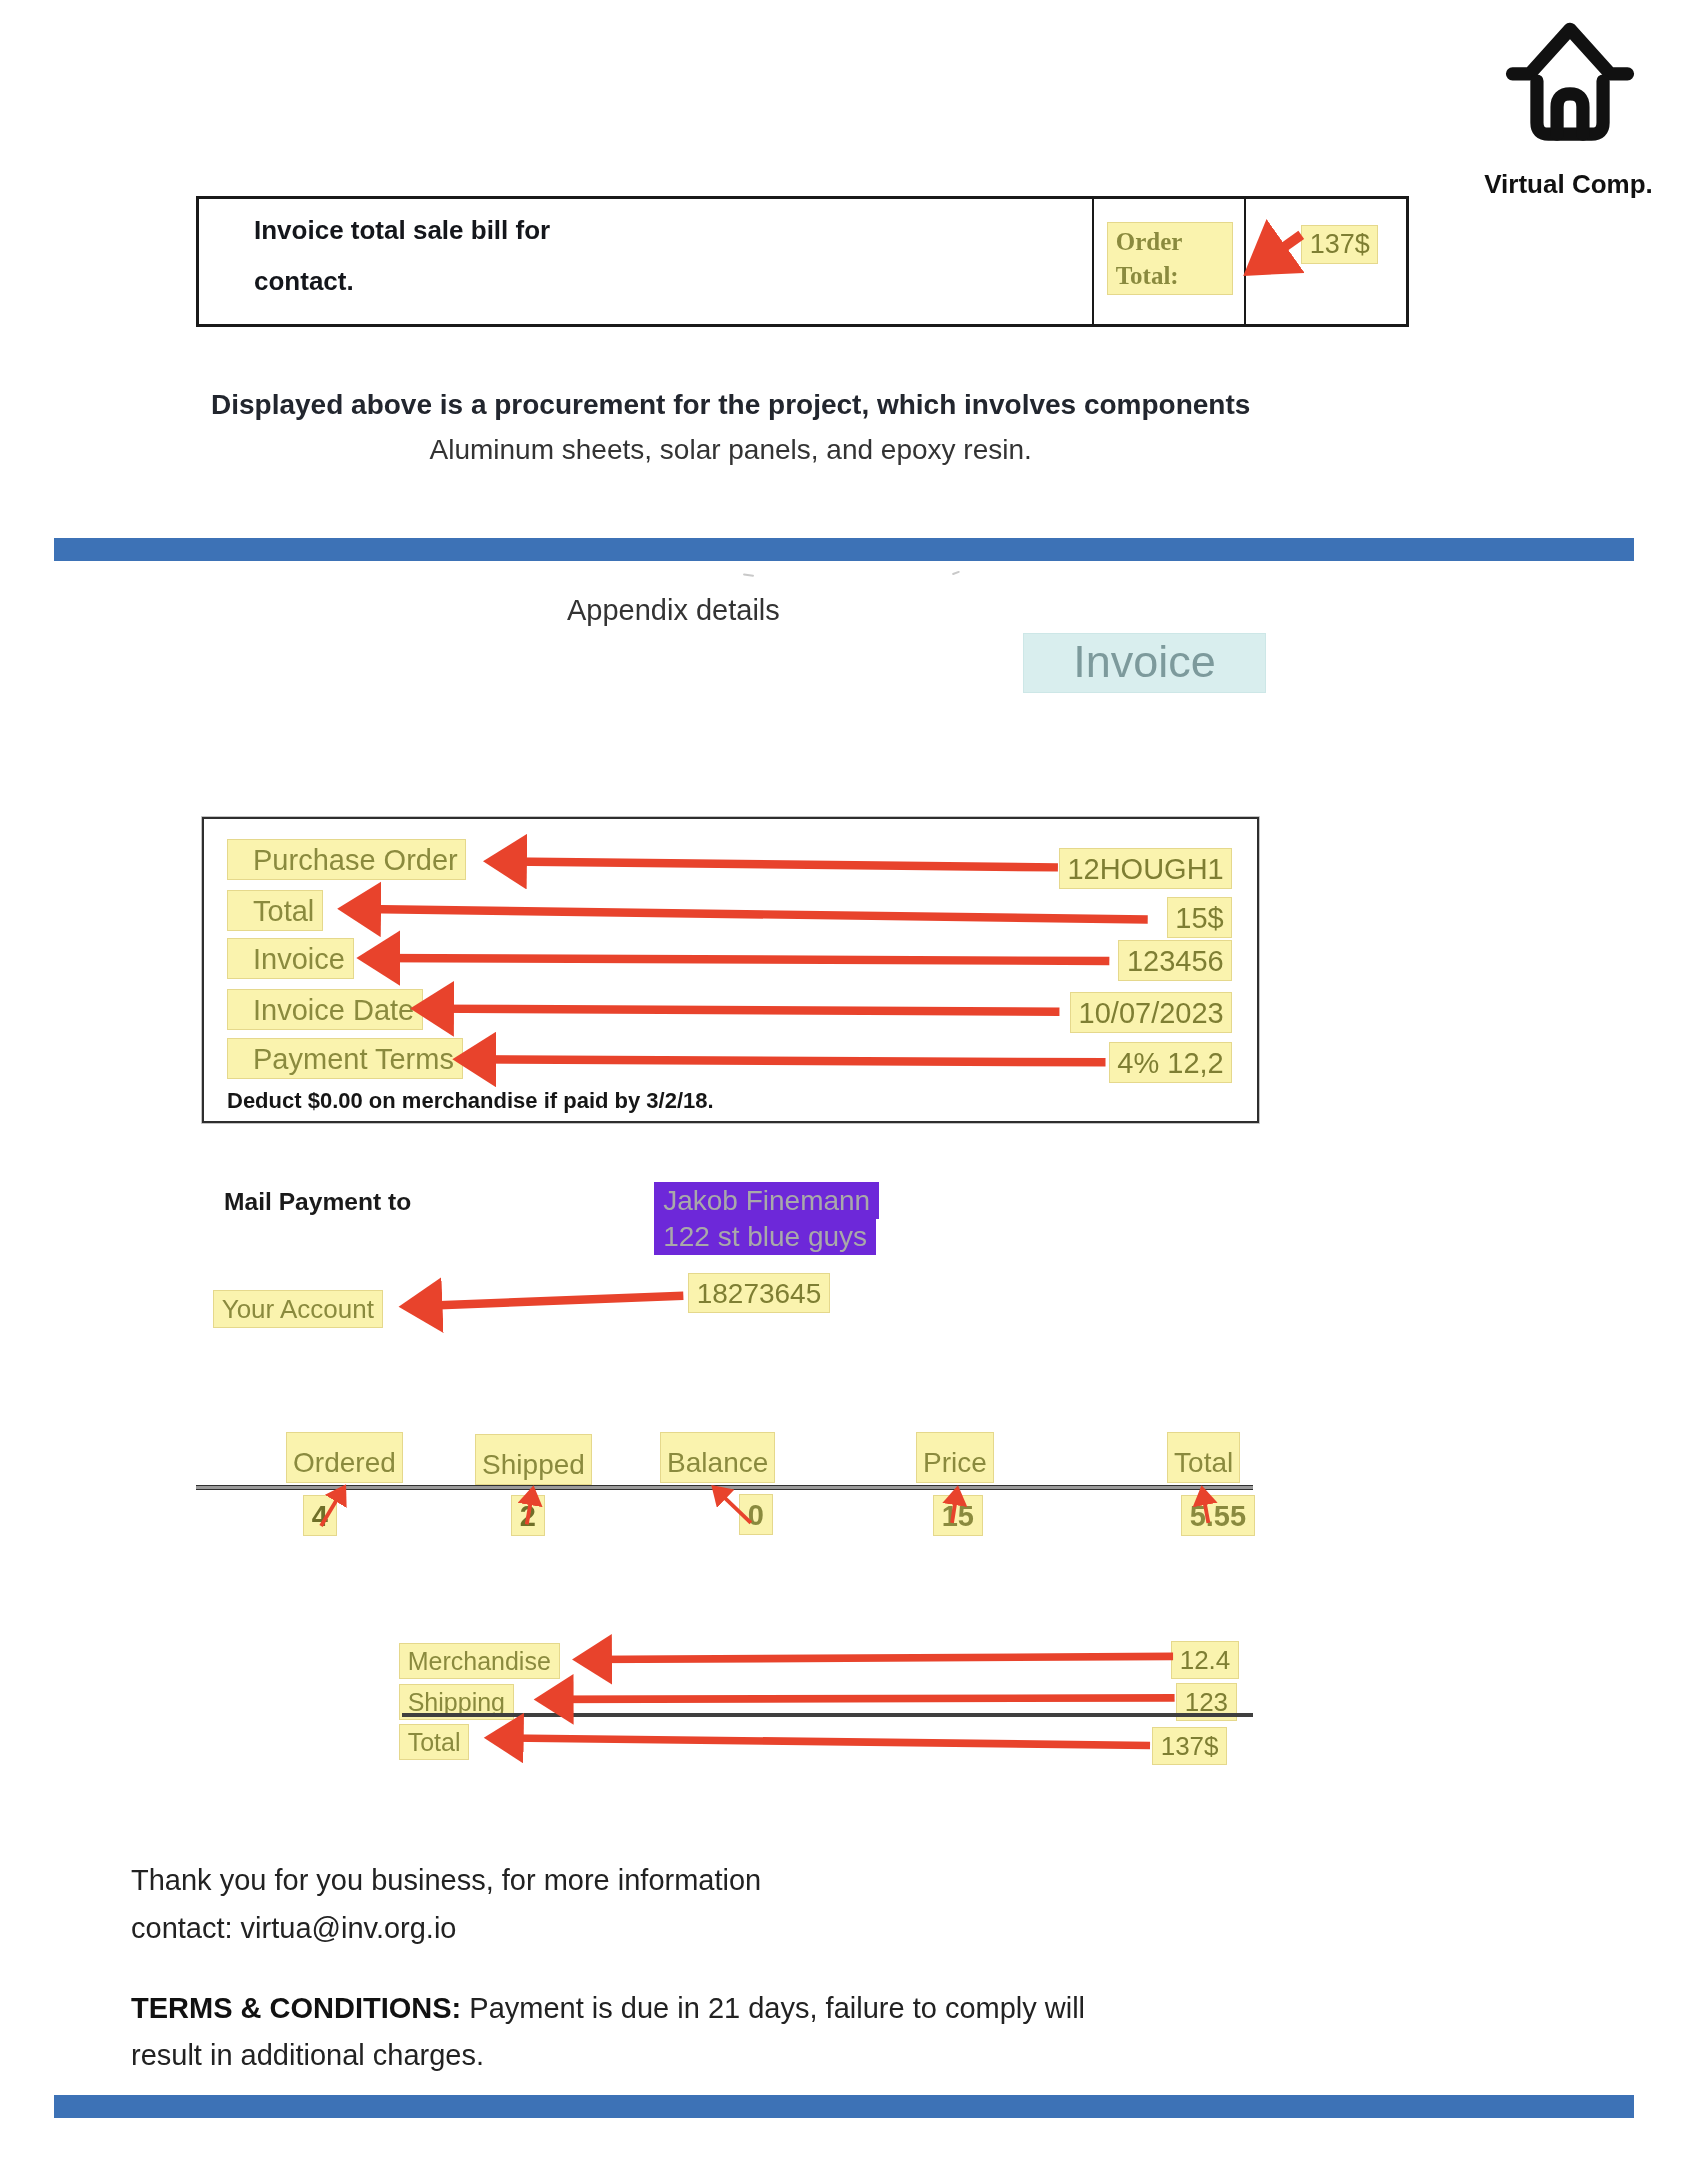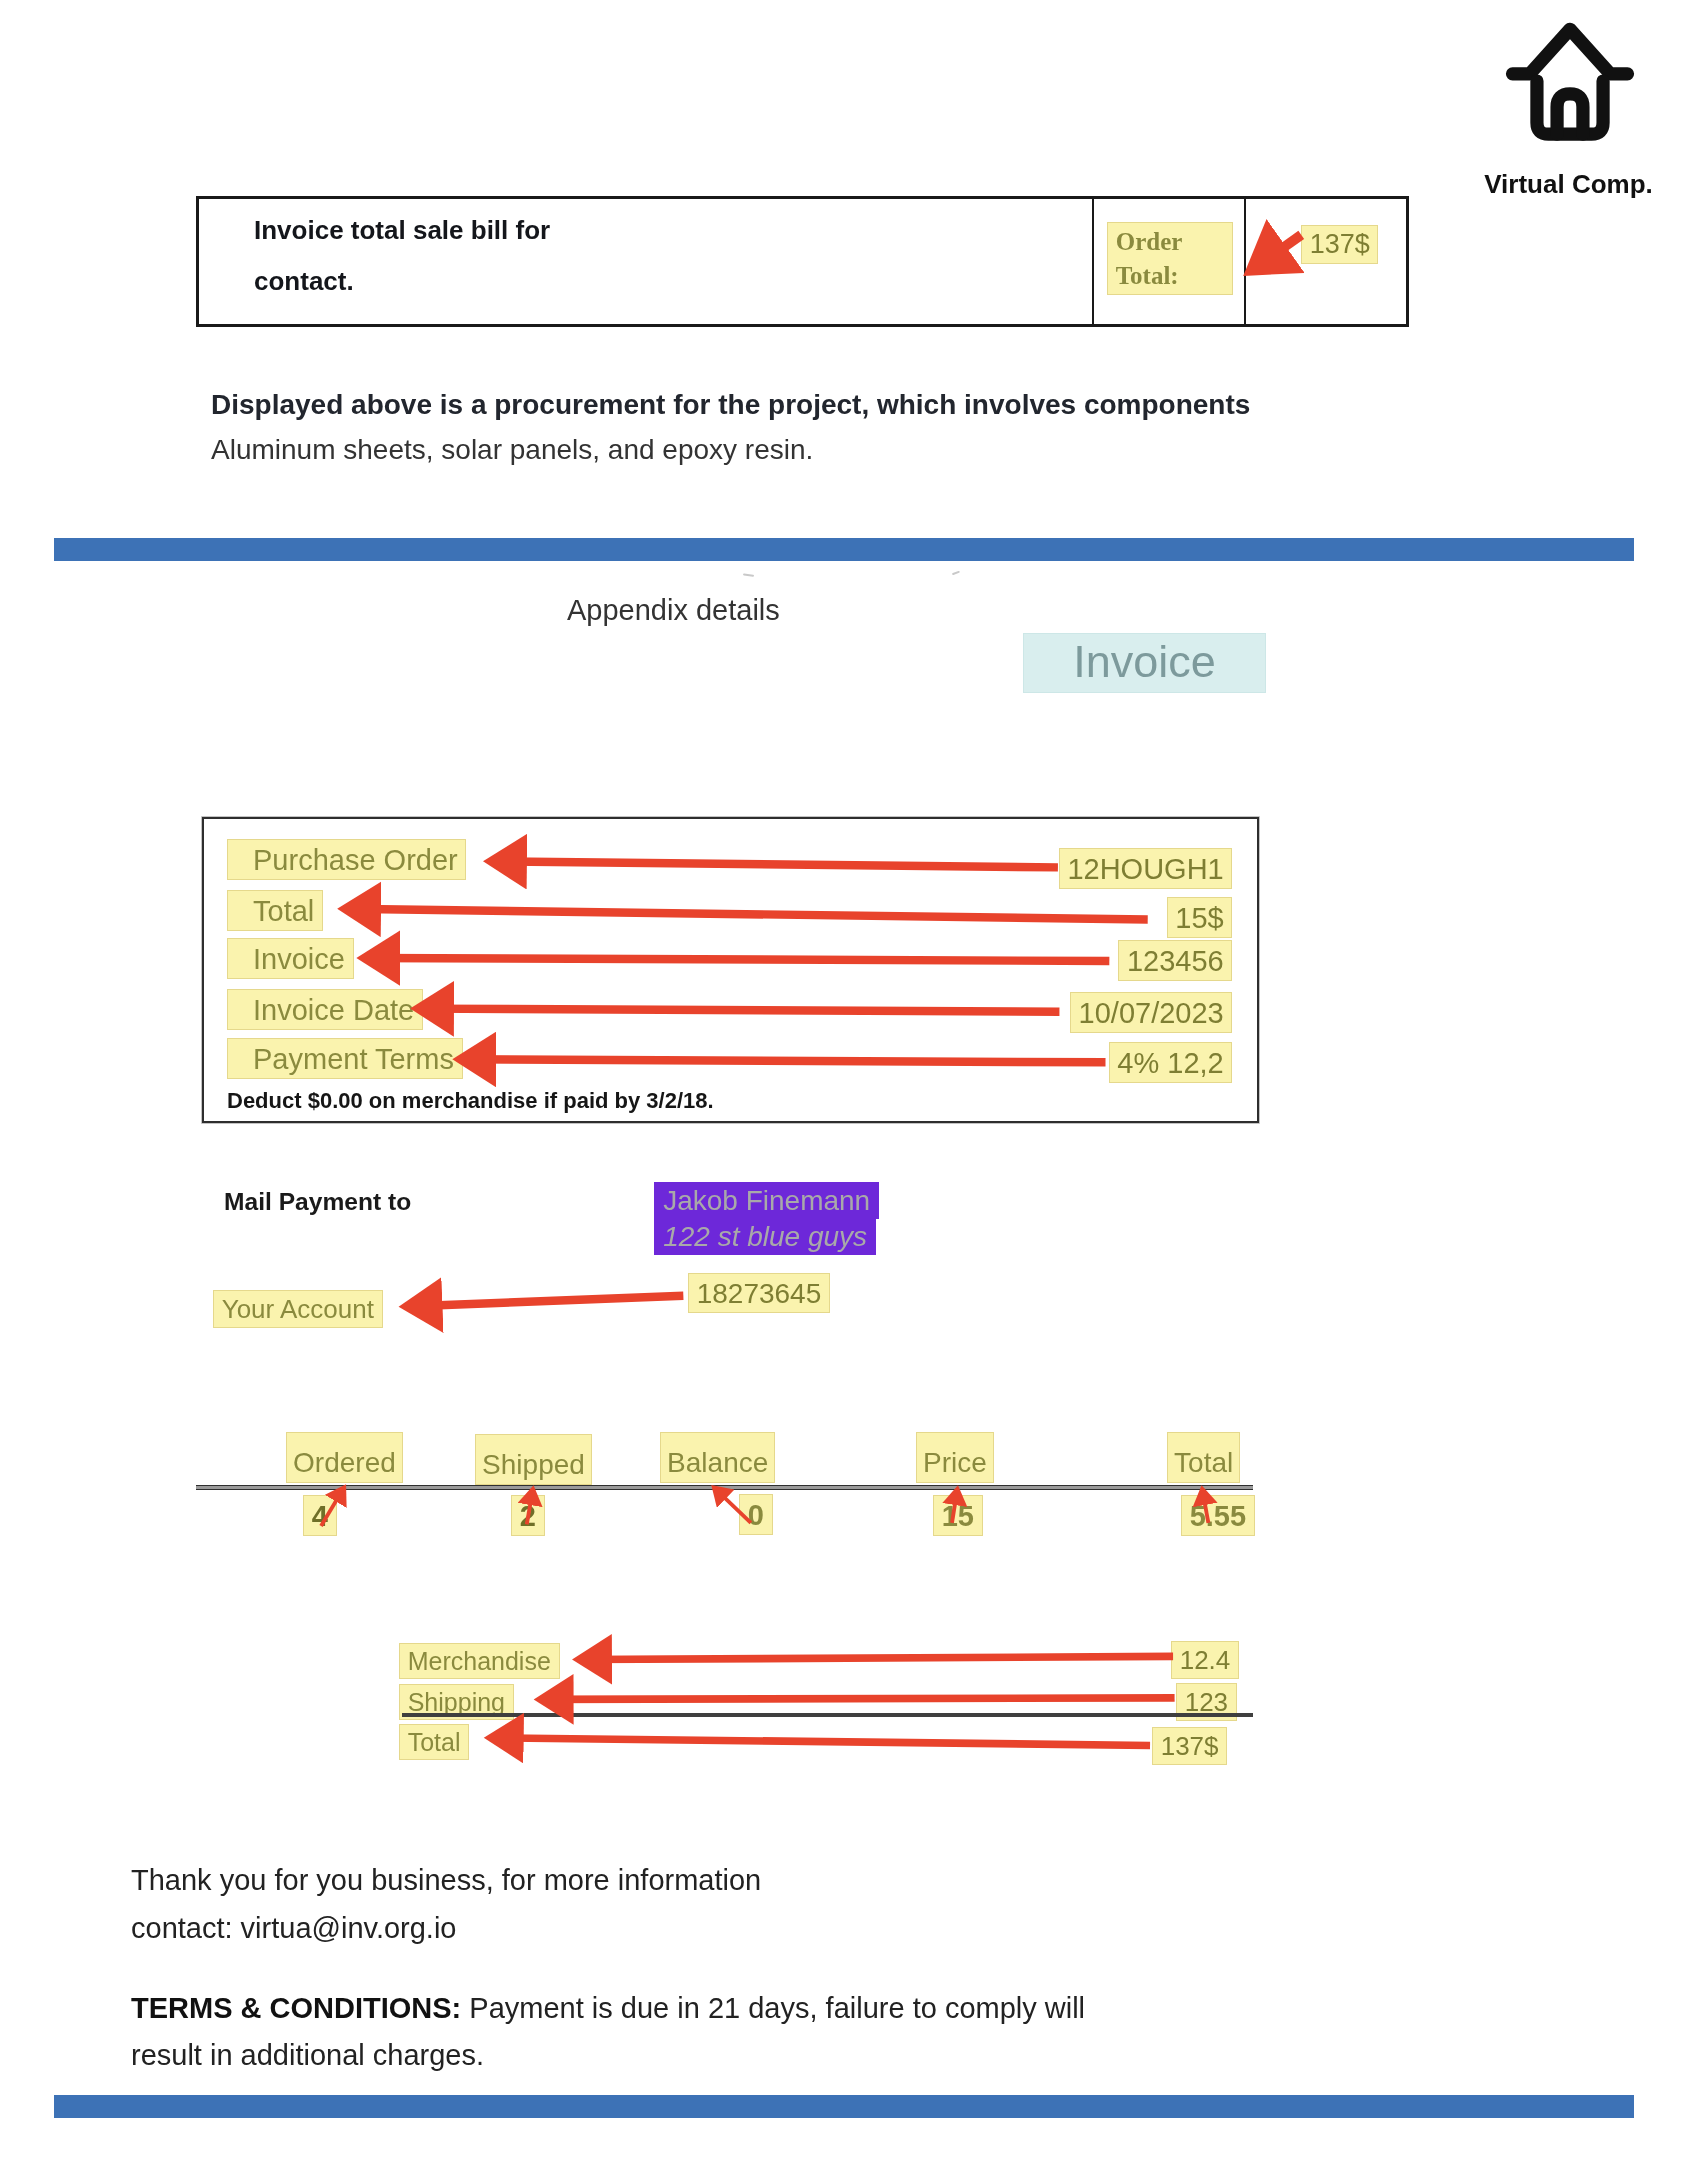--- a/index.html
+++ b/index.html
@@ -26,21 +26,21 @@
   .top-desc{position:absolute;left:55px;top:6.1px;font-size:26px;font-weight:700;
             color:#14161b;line-height:51px;}
   .order-total{position:absolute;left:908px;top:23px;width:109px;
                font-family:"Liberation Serif",serif;font-weight:700;
                font-size:25px;line-height:34px;}
   .order-value{position:absolute;left:1102px;top:26px;font-size:27px;}
 
   
   .intro{left:211px;top:382px;font-size:28px;line-height:45px;color:#22262e;}
   .intro .b{font-weight:700;}
-  .intro .r{font-weight:400;color:#333;}
+  .intro .r{font-weight:400;color:#333;text-align:center;}
 
   .bar{left:54px;width:1580px;height:23px;background:#3d72b6;}
   .bar-top{top:538px;}
   .bar-bottom{top:2095px;}
 
   .appendix-heading{left:567px;top:594px;font-size:29px;color:#333;}
   .smudge{position:absolute;background:#c9c9c9;border-radius:1.5px;}
 
   .invoice-title{left:1023px;top:633px;width:243px;height:60px;background:#d9eeee;
                  border:1.5px solid #cde7e7;box-sizing:border-box;text-align:center;
@@ -51,21 +51,21 @@
                border:2.3px solid #2e2e2e;box-sizing:border-box;
                box-shadow:0 0 0 0.8px #b5b5b5;}
   .details-box .lbl{position:absolute;left:23px;font-size:29px;padding-left:25px;}
   .details-box .val{position:absolute;right:24.6px;font-size:29px;}
   .footnote{position:absolute;left:23px;top:269px;font-size:22px;
             font-weight:600;color:#161616;}
 
   
   .mail-label{left:224px;top:1188px;font-size:24.6px;font-weight:600;color:#1a1a1a;}
   .payee1{left:654px;top:1182px;font-size:28px;}
-  .payee2{left:654px;top:1218px;font-size:28px;font-style:italic;}
+  .payee2{left:654px;top:1218px;font-size:28px;}
   .account-label{left:213px;top:1290px;font-size:26px;}
   .account-value{left:688px;top:1273px;font-size:28px;}
 
   
   .col-head{padding:12.3px 6.1px 1.5px 6.1px;font-size:28px;}
   .table-line{left:196px;top:1485px;width:1057px;height:5.4px;box-sizing:border-box;
               border-top:1.5px solid #2f2f2f;border-bottom:1.5px solid #2f2f2f;
               background:#9a9a9a;}
   .cell-val{font-size:29px;font-weight:600;}
   .cell-val.bold{font-weight:700;color:#6f6f28;}

